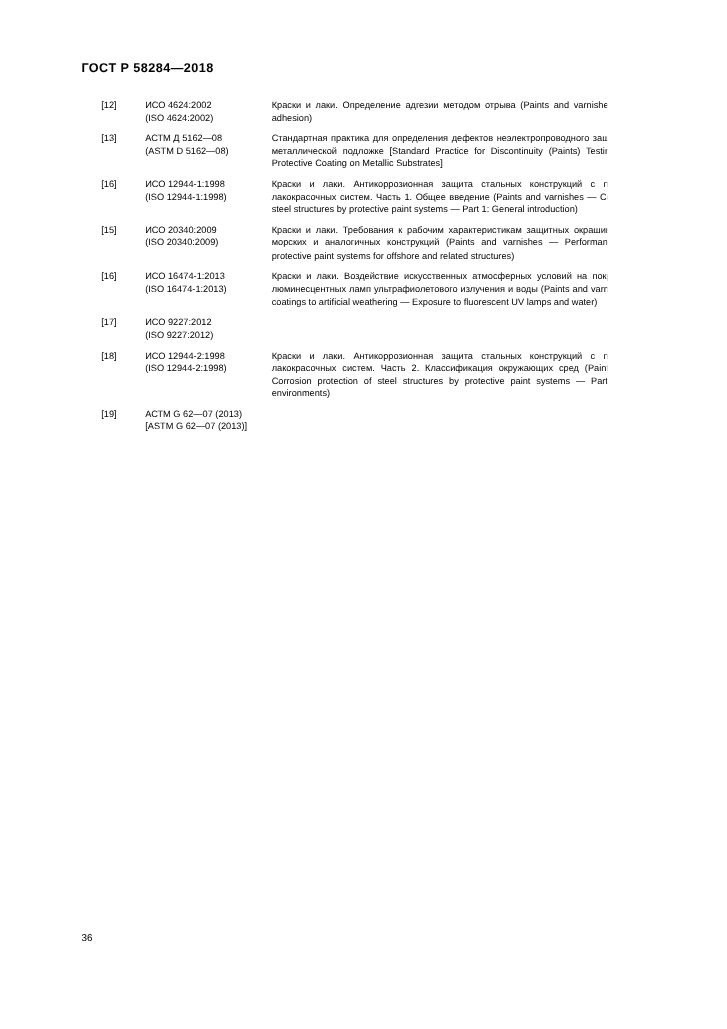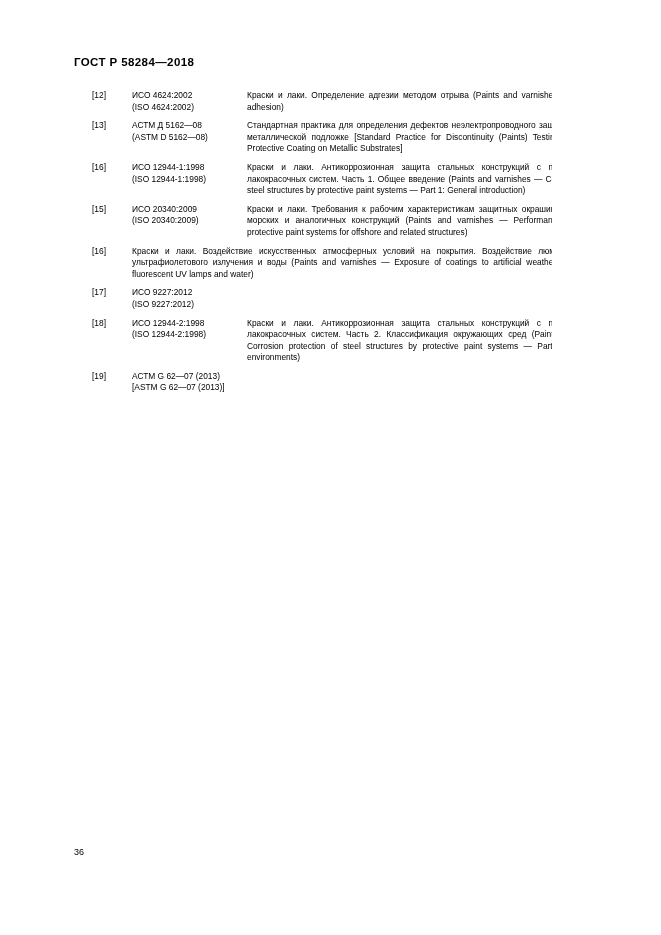--- a/index.html
+++ b/index.html
@@ -113,20 +113,24 @@
       <div class="ref-num">[15]</div>
       <div class="ref-code">
         <div>ИСО 20340:2009</div>
         <div>(ISO 20340:2009)</div>
       </div>
       <div class="ref-text">Краски и лаки. Требования к рабочим характеристикам защитных окрашивающих систем для морских и аналогичных конструкций (Paints and varnishes — Performance requirements for protective paint systems for offshore and related structures)</div>
     </div>
 
     <div class="ref-row">
       <div class="ref-num">[16]</div>
+      <div class="ref-code">
+        <div>ИСО 16474-1:2013</div>
+        <div>(ISO 16474-1:2013)</div>
+      </div>
       <div class="ref-text">Краски и лаки. Воздействие искусственных атмосферных условий на покрытия. Воздействие люминесцентных ламп ультрафиолетового излучения и воды (Paints and varnishes — Exposure of coatings to artificial weathering — Exposure to fluorescent UV lamps and water)</div>
     </div>
 
     <div class="ref-row">
       <div class="ref-num">[17]</div>
       <div class="ref-code">
         <div>ИСО 9227:2012</div>
         <div>(ISO 9227:2012)</div>
       </div>
     </div>

